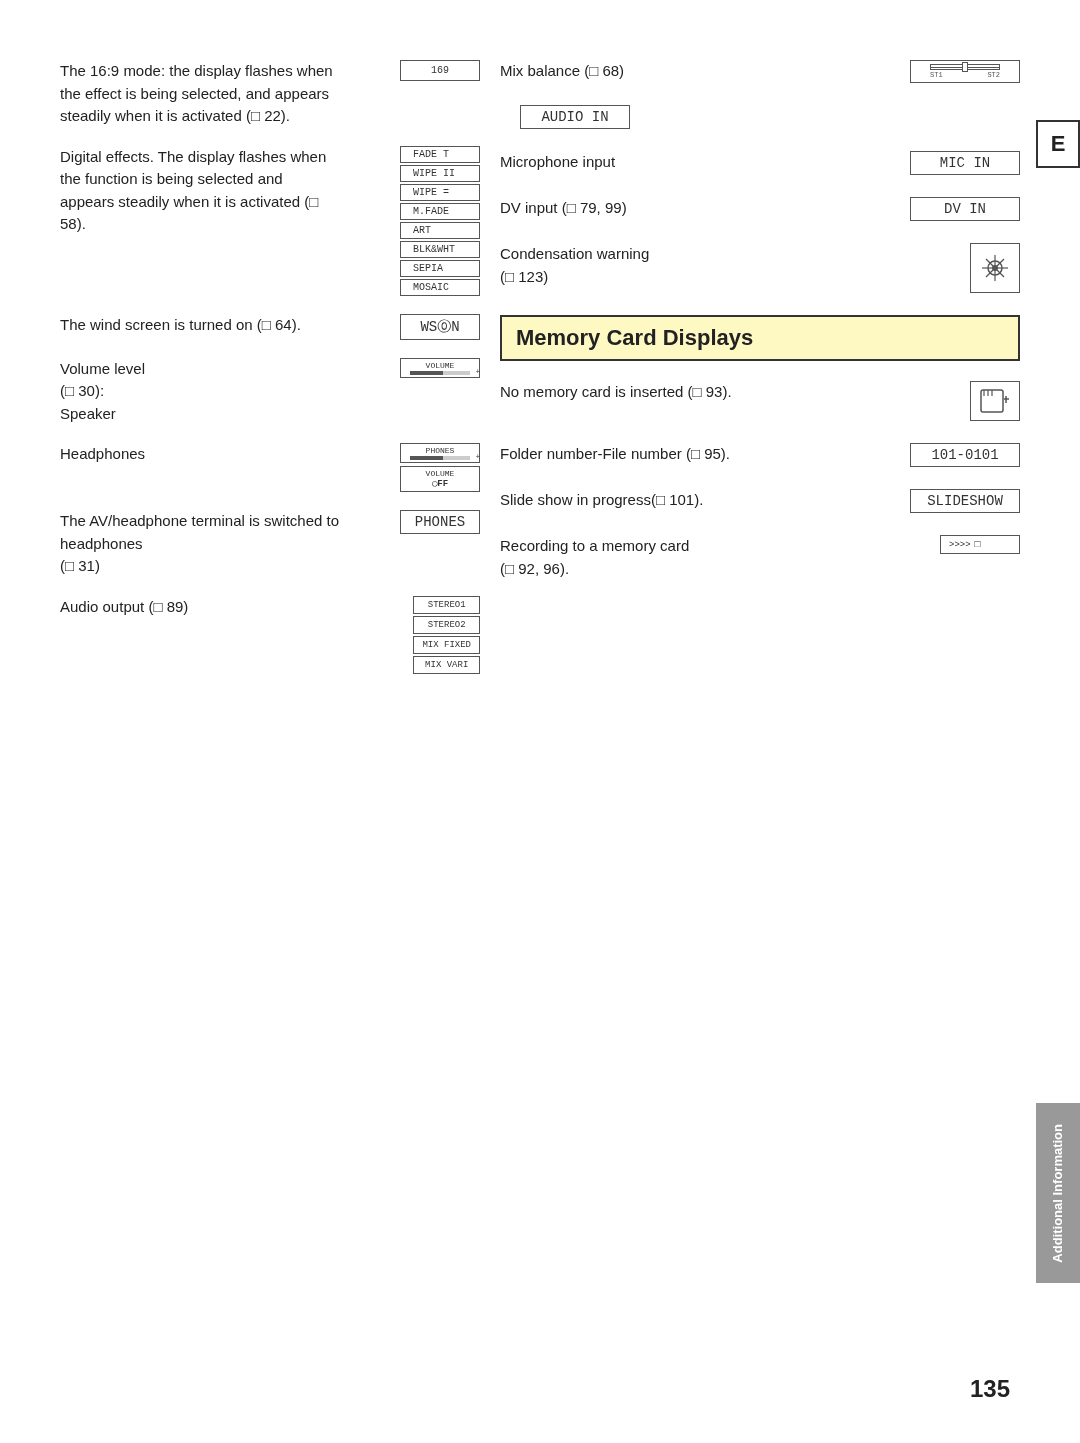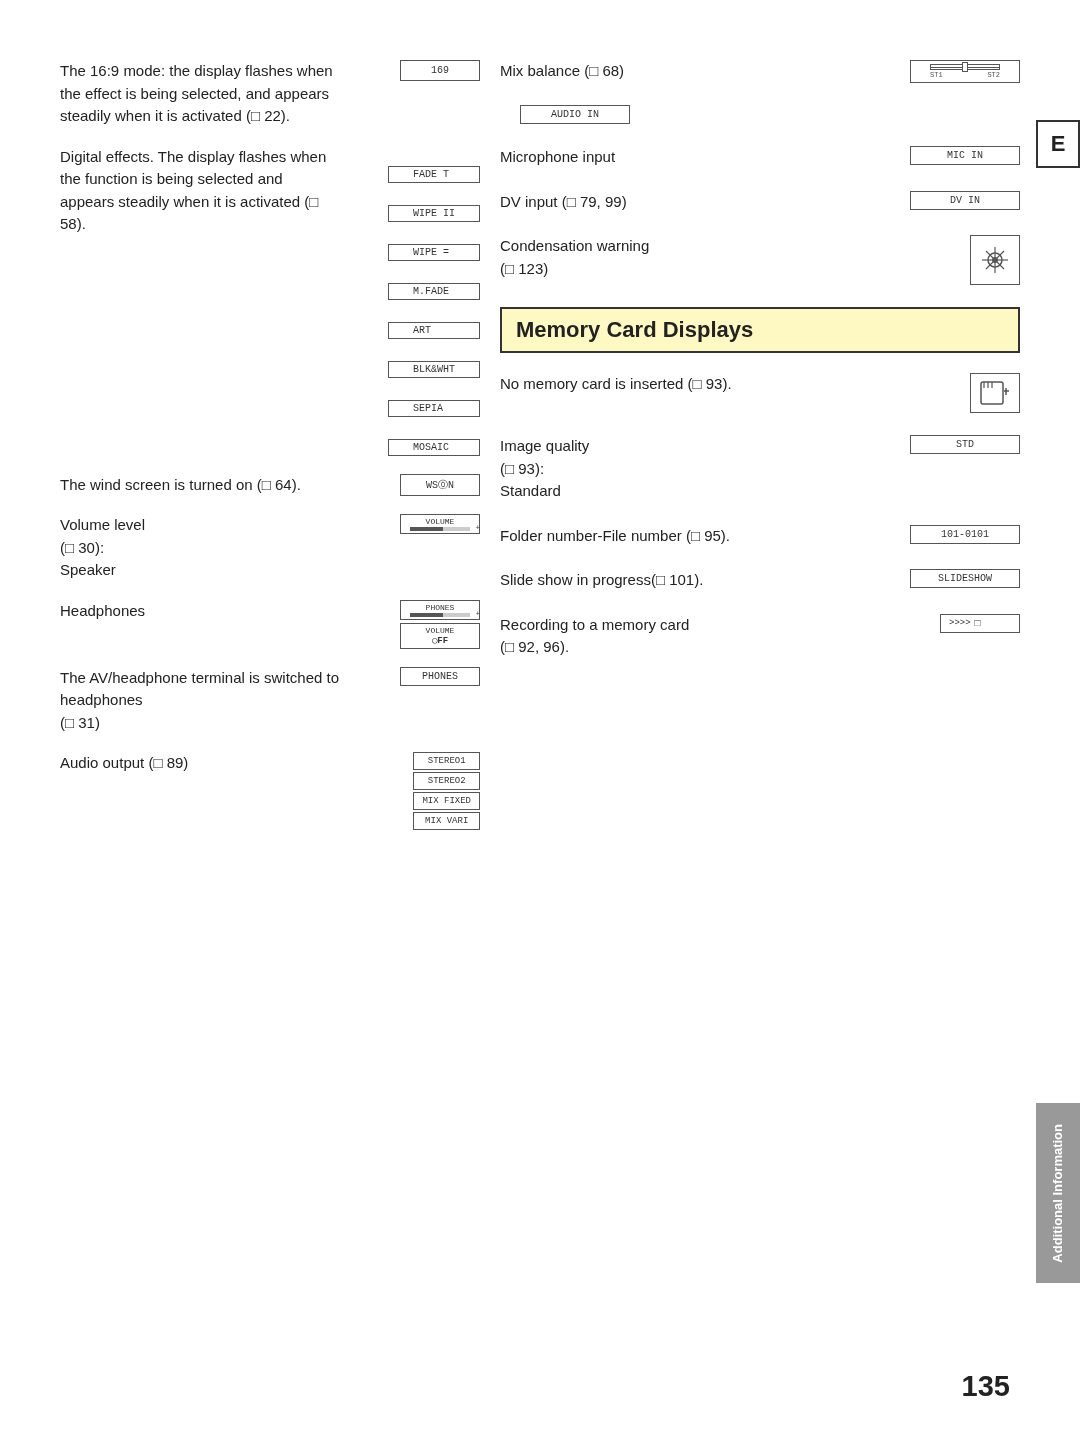--- a/index.html
+++ b/index.html
@@ -56,21 +56,21 @@
       transform: rotate(180deg);
       text-align: center;
       line-height: 1.2;
     }
 
     
     .page-number {
       position: absolute;
       bottom: 40px;
       right: 70px;
-      font-size: 29px;
+      font-size: 24px;
       font-weight: bold;
       color: #222;
     }
 
     
     .main-layout {
       display: flex;
       gap: 20px;
       width: 100%;
     }
@@ -104,21 +104,21 @@
       display: flex;
       flex-direction: column;
       align-items: flex-end;
       gap: 3px;
     }
 
     
     .display-box {
       border: 1.5px solid #555;
       background: #fff;
-      font-size: 10px;
+      font-size: 14px;
       font-family: 'Courier New', monospace;
       padding: 3px 8px;
       min-width: 80px;
       text-align: center;
       display: flex;
       align-items: center;
       justify-content: center;
       color: #333;
       white-space: nowrap;
     }
@@ -146,27 +146,26 @@
     
     .effects-list {
       display: flex;
       flex-direction: column;
       gap: 2px;
       margin-left: auto;
     }
 
     .effect-item {
       border: 1.5px solid #555;
-      padding: 2px 24px;
+      padding: 2px 12px;
       font-size: 10px;
       font-family: 'Courier New', monospace;
       min-width: 80px;
       color: #333;
       background: #fff;
-      margin-top: 20px;
     }
 
     
     .mix-balance-display {
       border: 1.5px solid #555;
       padding: 3px 6px;
       min-width: 110px;
       display: flex;
       align-items: flex-end;
       justify-content: center;
@@ -527,28 +526,20 @@
               <line x1="9" y1="3" x2="9" y2="9" stroke="#555" stroke-width="1.2"></line>
               <line x1="13" y1="3" x2="13" y2="9" stroke="#555" stroke-width="1.2"></line>
               <line x1="25" y1="12" x2="30" y2="12" stroke="#555" stroke-width="1.5"></line>
               <line x1="27" y1="9" x2="27" y2="16" stroke="#555" stroke-width="1.5"></line>
             </svg>
           </div>
         </div>
       </div>
 
       
-      <div class="right-section-row">
-        <div class="right-section-text">
-          Image quality<br>(□ 93):<br>Standard
-        </div>
-        <div class="right-section-display">
-          <div class="display-box display-box-wide">STD</div>
-        </div>
-      </div>
 
       
 
       
       <div class="right-section-row">
         <div class="right-section-text">
           Folder number-File number (□ 95).
         </div>
         <div class="right-section-display">
           <div class="display-box display-box-wide">101-0101</div>

